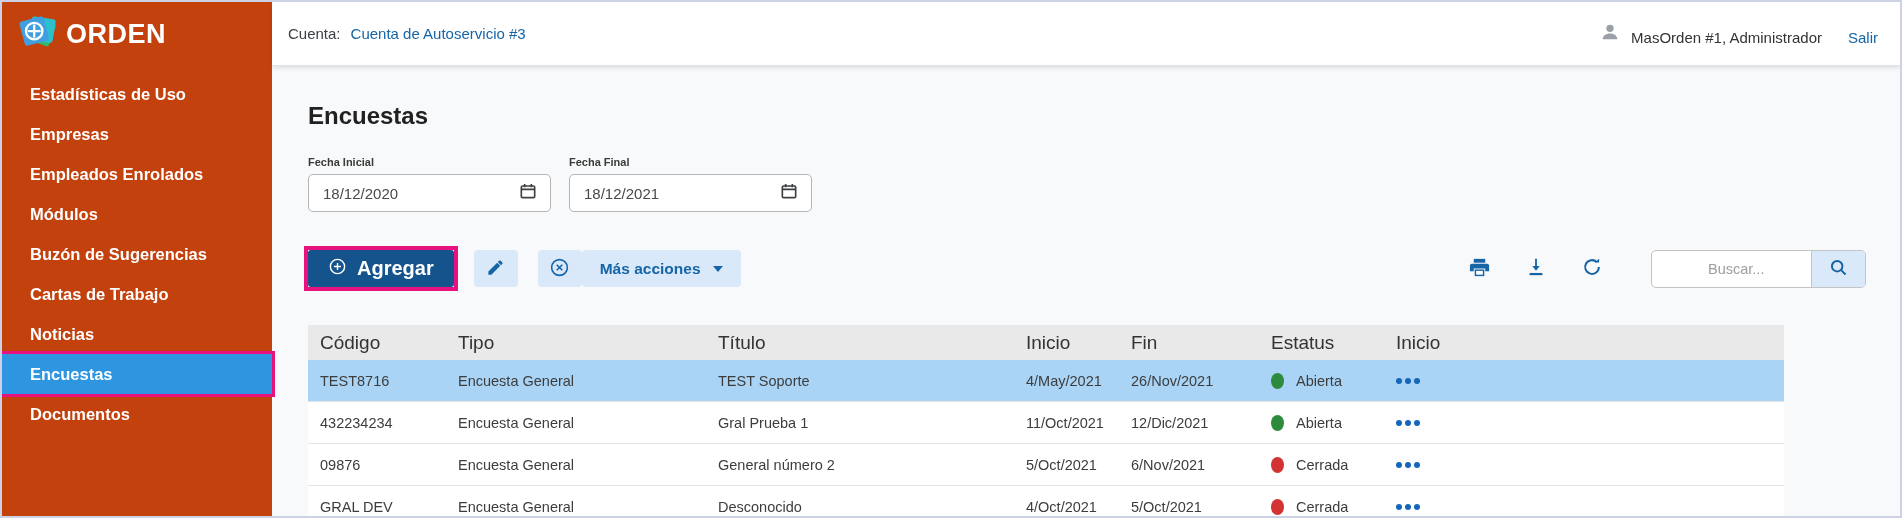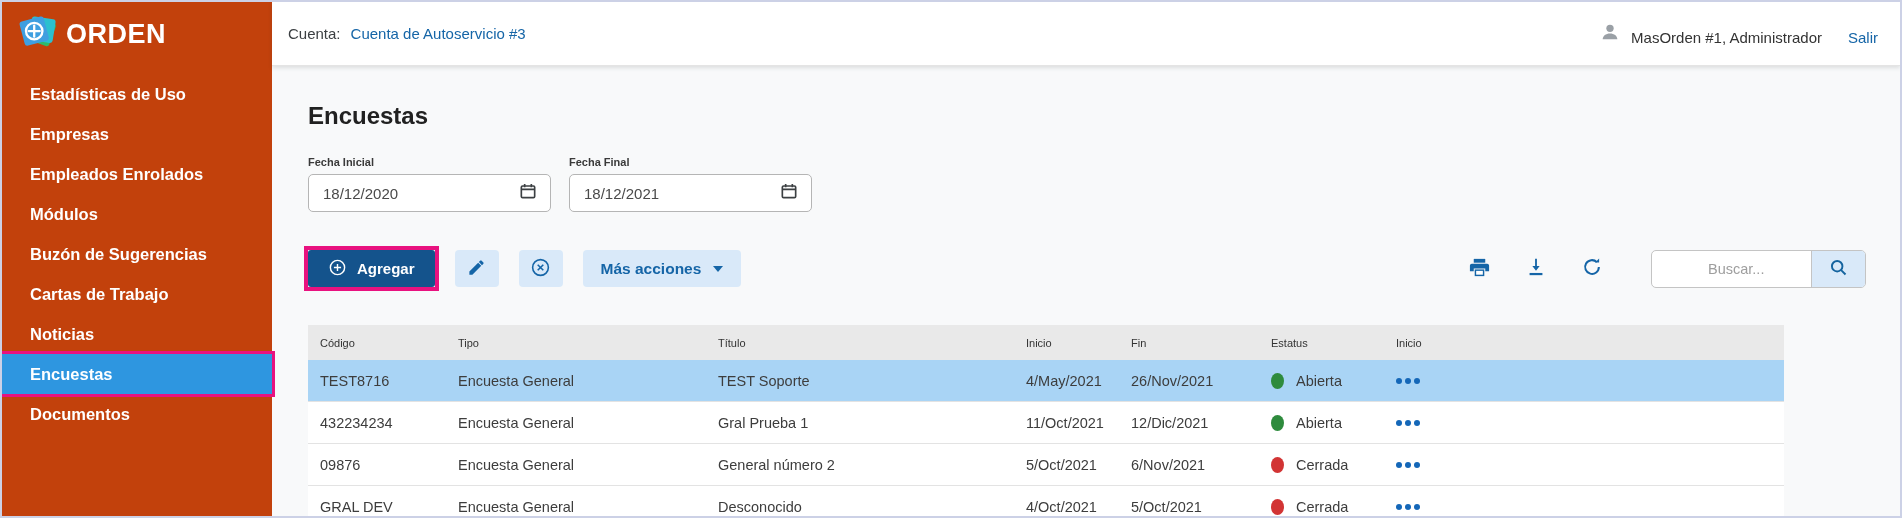--- a/index.html
+++ b/index.html
@@ -29,35 +29,35 @@
   .content { flex:1; padding:0 34px 0 36px; overflow:hidden; }
   .page-title { margin-top:36px; font-size:24px; font-weight:700; color:#212121; }
 
   .filters { display:flex; gap:18px; margin-top:26px; }
   .filter-label { font-size:11px; font-weight:700; color:#3a3a3a; margin-bottom:6px; }
   .date-box { width:243px; height:38px; background:#fff; border:1px solid #b5b5b5; border-radius:5px; display:flex; align-items:center; padding:0 12px 0 14px; }
   .date-box input { border:none; outline:none; flex:1; font-size:15px; color:#4a4a4a; font-family:inherit; background:transparent; min-width:0; }
 
   .toolbar { display:flex; align-items:center; margin-top:34px; height:45px; }
   .pink-frame { outline:4px solid #e8127f; }
-  .btn-add { height:37px; background:#14538c; color:#fff; border:none; border-radius:3px; font-family:inherit; font-size:15px; font-weight:700; padding:0 20px; display:flex; align-items:center; gap:10px; cursor:pointer; }
+  .btn-add { height:37px; background:#14538c; color:#fff; border:none; border-radius:3px; font-family:inherit; font-size:20px; font-weight:700; padding:0 20px; display:flex; align-items:center; gap:10px; cursor:pointer; }
   .btn-icon { width:44px; height:37px; background:#d9e9f9; border:none; border-radius:4px; margin-left:20px; display:flex; align-items:center; justify-content:center; cursor:pointer; }
-  .btn-more { height:37px; background:#d9e9f9; border:none; border-radius:4px; margin-left:20px; padding:0 18px; display:flex; align-items:center; gap:12px; color:#1565a7; font-family:inherit; font-size:15.5px; font-weight:700; cursor:pointer; }
+  .btn-more { height:37px; background:#d9e9f9; border:none; border-radius:4px; padding:0 18px; display:flex; align-items:center; gap:12px; color:#1565a7; font-family:inherit; font-size:15.5px; font-weight:700; cursor:pointer; }
   .caret-down { width:0; height:0; border-left:5px solid transparent; border-right:5px solid transparent; border-top:6px solid #1565a7; }
 
   .toolbar-right { margin-left:auto; display:flex; align-items:center; gap:34px; }
   .tool-icon { background:none; border:none; cursor:pointer; display:flex; align-items:center; justify-content:center; padding:0; }
   .search-group { display:flex; height:38px; width:215px; border:1px solid #c4c4c4; border-radius:5px; overflow:hidden; background:#fff; margin-left:14px;padding-left:44px; }
   .search-group input { flex:1; border:none; outline:none; padding:0 12px; font-size:14.5px; color:#5f6368; font-family:inherit; min-width:0; }
   .search-group input::placeholder { color:#9e9e9e; }
   .search-btn { width:54px; background:#d9e9f9; border:none; border-left:1px solid #c4c4c4; cursor:pointer; display:flex; align-items:center; justify-content:center; }
 
   
   .table { margin-top:34px; width:1476px; }
-  .thead { height:35px; background:#e9e9e9; display:flex; align-items:center; font-size:11px; color:#333; }
+  .thead { height:35px; background:#e9e9e9; display:flex; align-items:center; font-size:19px; color:#333; }
   .trow { height:42px; background:#fff; border-bottom:1px solid #e3e3e3; display:flex; align-items:center; font-size:14.5px; color:#3d3d3d; cursor:pointer; }
   .trow.selected { background:#a9d4f5; }
   .cell { padding-left:12px; overflow:hidden; white-space:nowrap; flex-shrink:0; }
   .col-codigo { width:138px; }
   .col-tipo   { width:260px; }
   .col-titulo { width:308px; }
   .col-inicio { width:105px; }
   .col-fin    { width:140px; }
   .col-estatus{ width:125px; }
   .col-detalle{ flex:1; }

